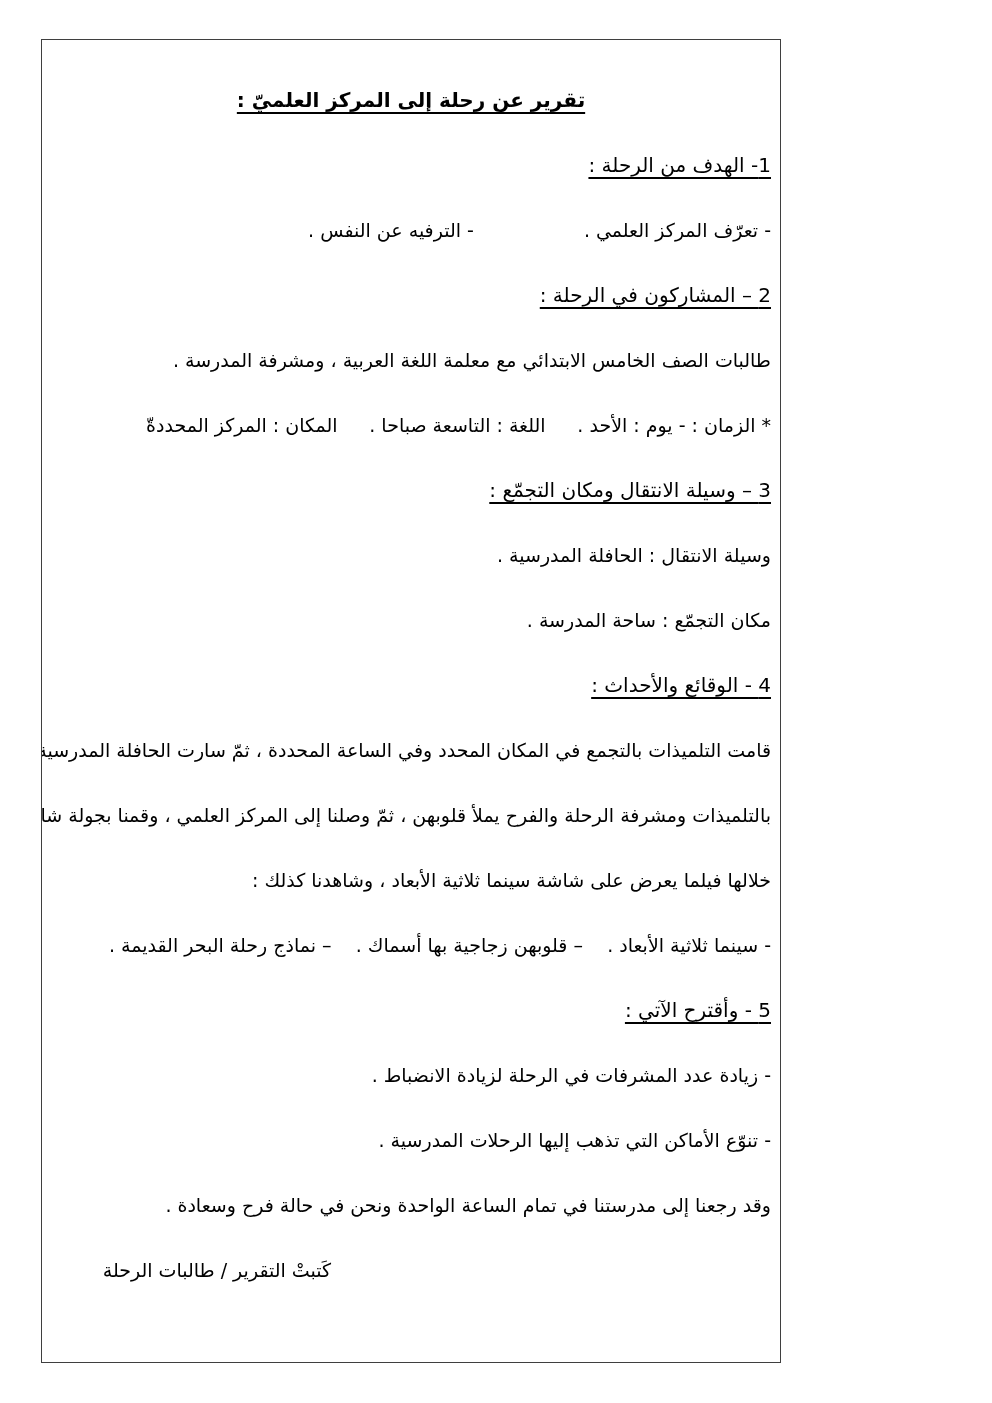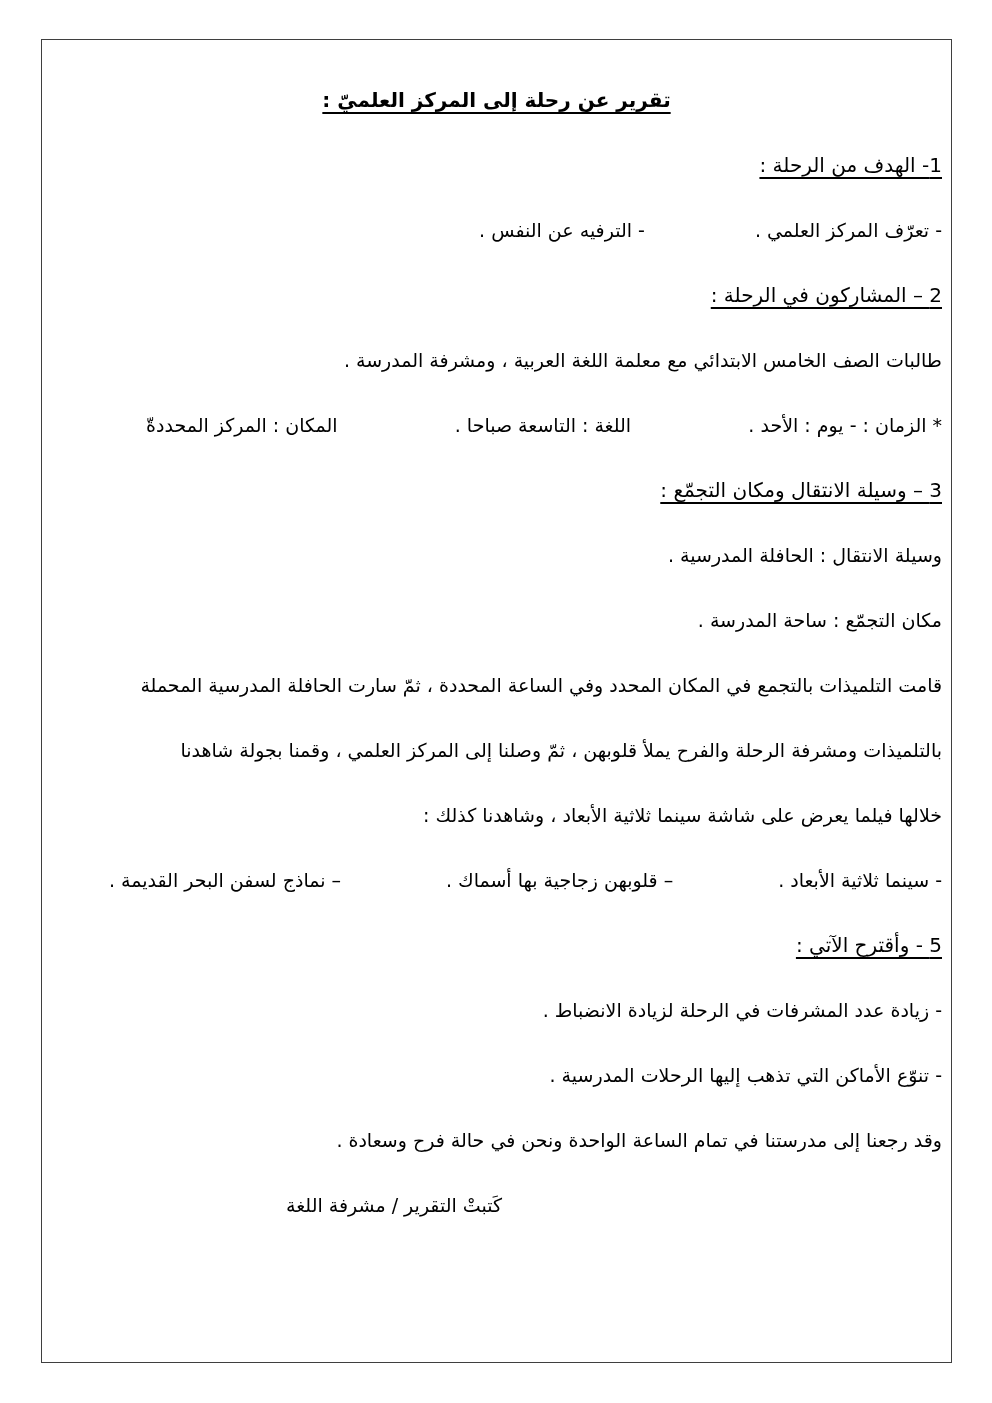--- a/index.html
+++ b/index.html
@@ -11,21 +11,21 @@
     width: 992px;
     height: 1403px;
     position: relative;
     font-family: "DejaVu Sans", sans-serif;
     color: #000000;
   }
   .page-frame {
     position: absolute;
     left: 41px;
     top: 39px;
-    width: 911px;
+    width: 740px;
     height: 1324px;
     border: 1px solid #3f3f3f;
     box-sizing: border-box;
     background: #ffffff;
     text-align: right;
   }
   .doc-content {
     position: absolute;
     inset: 0;
     padding: 46px 9px 0 9px;
@@ -112,53 +112,56 @@
     </div>
 
     <div class="line">
       <span>وسيلة الانتقال : الحافلة المدرسية .</span>
     </div>
 
     <div class="line">
       <span>مكان التجمّع : ساحة المدرسة .</span>
     </div>
 
+    <div class="line">
+      <span class="heading">4 - الوقائع والأحداث :</span>
+    </div>
 
     <div class="line">
       <span>قامت التلميذات بالتجمع في المكان المحدد وفي الساعة المحددة ، ثمّ سارت الحافلة المدرسية المحملة</span>
     </div>
 
     <div class="line">
       <span>بالتلميذات ومشرفة الرحلة والفرح يملأ قلوبهن ، ثمّ وصلنا إلى المركز العلمي ، وقمنا بجولة شاهدنا</span>
     </div>
 
     <div class="line">
       <span>خلالها فيلما يعرض على شاشة سينما ثلاثية الأبعاد ، وشاهدنا كذلك :</span>
     </div>
 
     <div class="line row-sights">
       <span>- سينما ثلاثية الأبعاد .</span>
       <span>– قلوبهن زجاجية بها أسماك .</span>
-      <span>– نماذج لسفن البحر القديمة .</span>
+      <span>– نماذج رحلة البحر القديمة .</span>
     </div>
 
     <div class="line">
       <span class="heading">5 - وأقترح الآتي :</span>
     </div>
 
     <div class="line">
       <span>- زيادة عدد المشرفات في الرحلة لزيادة الانضباط .</span>
     </div>
 
     <div class="line">
       <span>- تنوّع الأماكن التي تذهب إليها الرحلات المدرسية .</span>
     </div>
 
     <div class="line">
       <span>وقد رجعنا إلى مدرستنا في تمام الساعة الواحدة  ونحن في حالة فرح وسعادة .</span>
     </div>
 
     <div class="line signature-line">
-      <span>كَتبتْ التقرير / مشرفة اللغة</span>
+      <span>كَتبتْ التقرير / طالبات الرحلة</span>
     </div>
 
   </div>
 </div>
 
 </body></html>

